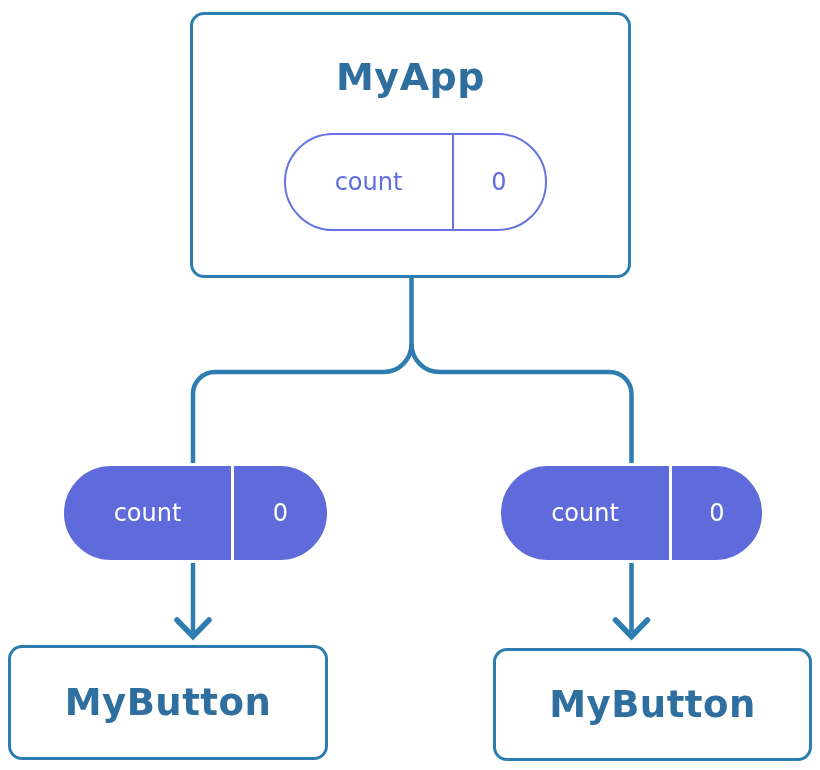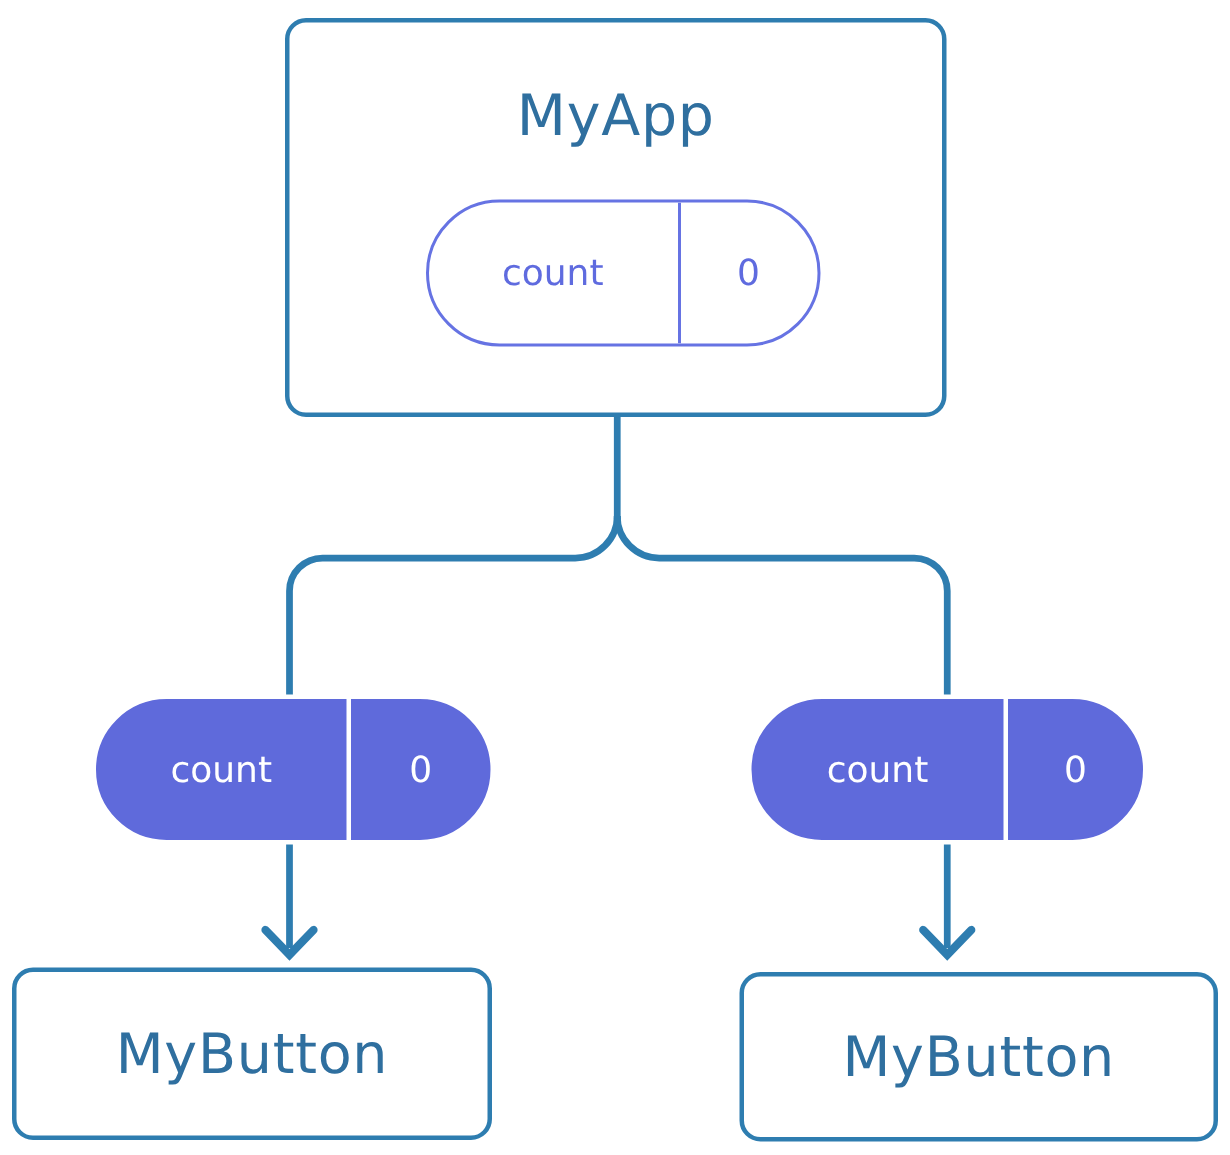--- a/index.html
+++ b/index.html
@@ -29,21 +29,21 @@
   }
   .card{
     position:absolute;box-sizing:border-box;
     background:var(--node-bg);
     border:3px solid var(--line-blue);
     border-radius:14px;
   }
   #myapp-card{left:190px;top:12px;width:441px;height:266px;}
   .component-title{
     color:var(--text-blue);
-    font-weight:400;
+    font-weight:700;
     letter-spacing:.5px;
   }
   #myapp-title{
     position:absolute;left:0;right:0;top:40px;
     text-align:center;font-size:38px;line-height:44px;
   }
   .btn-card{display:flex;align-items:center;justify-content:center;}
   #mybutton-left{left:8px;top:645px;width:320px;height:115px;}
   #mybutton-right{left:493px;top:648px;width:319px;height:113px;}
   .btn-card .component-title{font-size:37px;}

